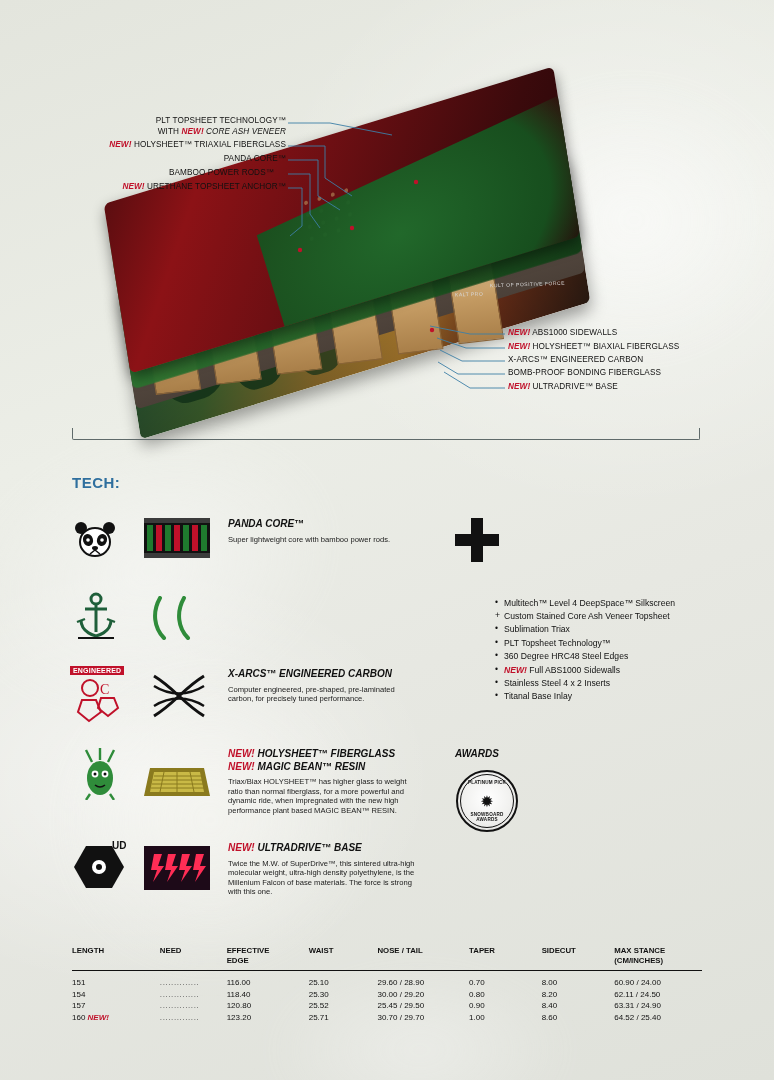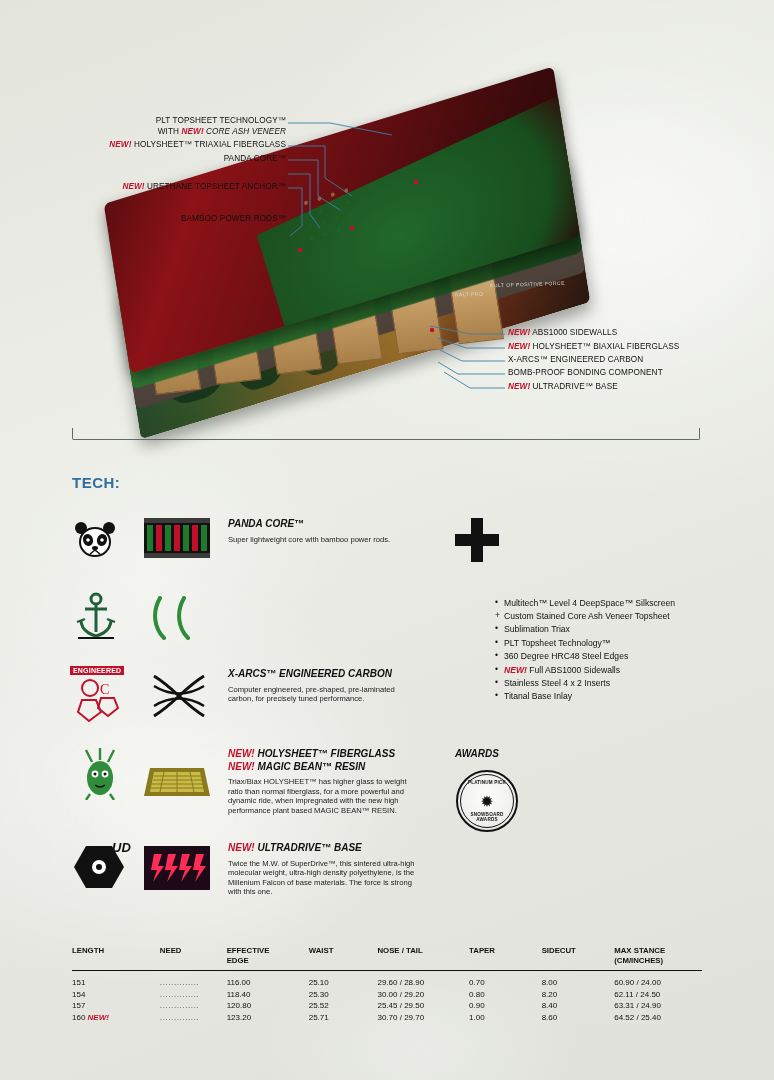--- a/index.html
+++ b/index.html
@@ -267,38 +267,38 @@
     <div class="callout right-al" style="left:30px; top:116px; width:256px;">
       <div><span>PLT TOPSHEET TECHNOLOGY</span><span>™</span></div>
       <div><span>WITH </span><span class="new">NEW!</span><span class="ital"> CORE ASH VENEER</span></div>
     </div>
     <div class="callout right-al" style="left:30px; top:140px; width:256px;">
       <span class="new">NEW!</span><span> HOLYSHEET™ TRIAXIAL FIBERGLASS</span>
     </div>
     <div class="callout right-al" style="left:30px; top:154px; width:256px;">
       <span>PANDA CORE™</span>
     </div>
-    <div class="callout right-al" style="left:30px; top:168px; width:256px;margin-top:46px;">
+    <div class="callout right-al" style="left:18px; top:168px; width:256px;">
       <span>BAMBOO POWER RODS™</span>
     </div>
     <div class="callout right-al" style="left:30px; top:182px; width:256px;">
       <span class="new">NEW!</span><span> URETHANE TOPSHEET ANCHOR™</span>
     </div>
 
     <div class="callout" style="left:508px; top:328px;">
       <span class="new">NEW!</span><span> ABS1000 SIDEWALLS</span>
     </div>
     <div class="callout" style="left:508px; top:342px;">
       <span class="new">NEW!</span><span> HOLYSHEET™ BIAXIAL FIBERGLASS</span>
     </div>
     <div class="callout" style="left:508px; top:355px;">
       <span>X-ARCS™ ENGINEERED CARBON</span>
     </div>
     <div class="callout" style="left:508px; top:368px;">
-      <span>BOMB-PROOF BONDING COMPONENT</span>
+      <span>BOMB-PROOF BONDING FIBERGLASS</span>
     </div>
     <div class="callout" style="left:508px; top:382px;">
       <span class="new">NEW!</span><span> ULTRADRIVE™ BASE</span>
     </div>
 
     <div class="edge-text" style="left:455px; top:291px;">KALT PRO</div>
     <div class="edge-text" style="left:490px; top:281px;">KULT OF POSITIVE FORCE</div>
   </div>
 
   <div class="bracket"></div>
@@ -408,21 +408,21 @@
     </svg>
   </div>
   <div class="tblock" style="left:228px; top:748px;">
     <div class="t-head">
       <div><span class="new">NEW!</span> <span>HOLYSHEET™ FIBERGLASS</span></div>
       <div><span class="new">NEW!</span> <span>MAGIC BEAN™ RESIN</span></div>
     </div>
     <div class="t-body">Triax/Biax HOLYSHEET™ has higher glass to weight ratio than normal fiberglass, for a more powerful and dynamic ride, when impregnated with the new high performance plant based MAGIC BEAN™ RESIN.</div>
   </div>
 
-  <div style="position:absolute;left:112px;top:840px;font-size:13px;font-weight:bold;color:#111;font-style:italic;">UD</div>
+  <div style="position:absolute;left:112px;top:840px;font-size:10px;font-weight:bold;color:#111;">UD</div>
   <div class="ticon" style="left:72px; top:844px;">
     <svg width="54" height="46" viewBox="0 0 54 46">
       <polygon points="14,2 40,2 52,23 40,44 14,44 2,23" fill="#111"></polygon>
       <circle cx="27" cy="23" r="7" fill="#fff"></circle>
       <circle cx="27" cy="23" r="3" fill="#111"></circle>
     </svg>
   </div>
   <div class="ticon" style="left:144px; top:846px;">
     <svg width="66" height="44" viewBox="0 0 66 44">
       <rect x="0" y="0" width="66" height="44" fill="#1d0a18"></rect>

